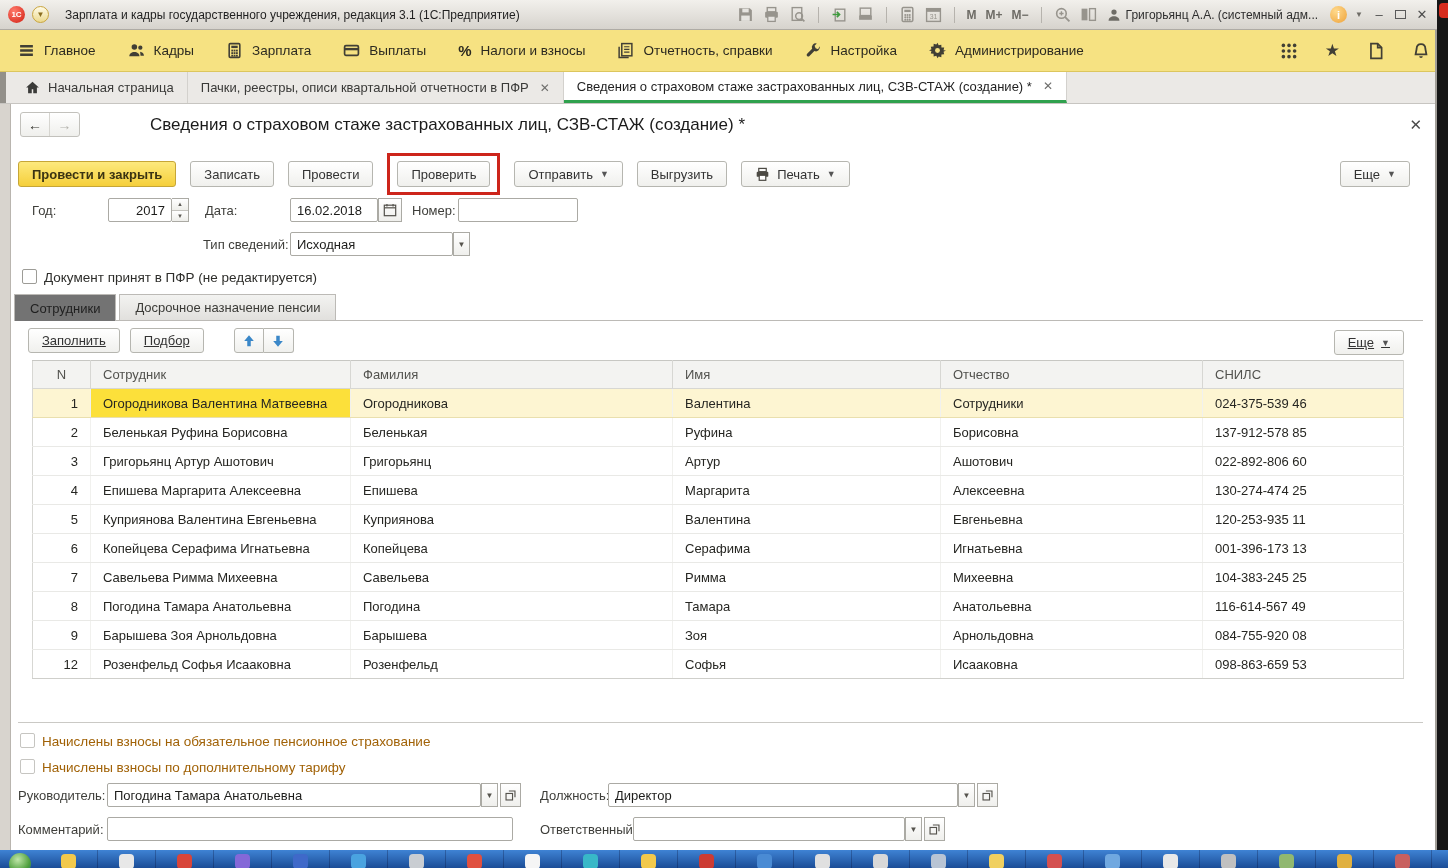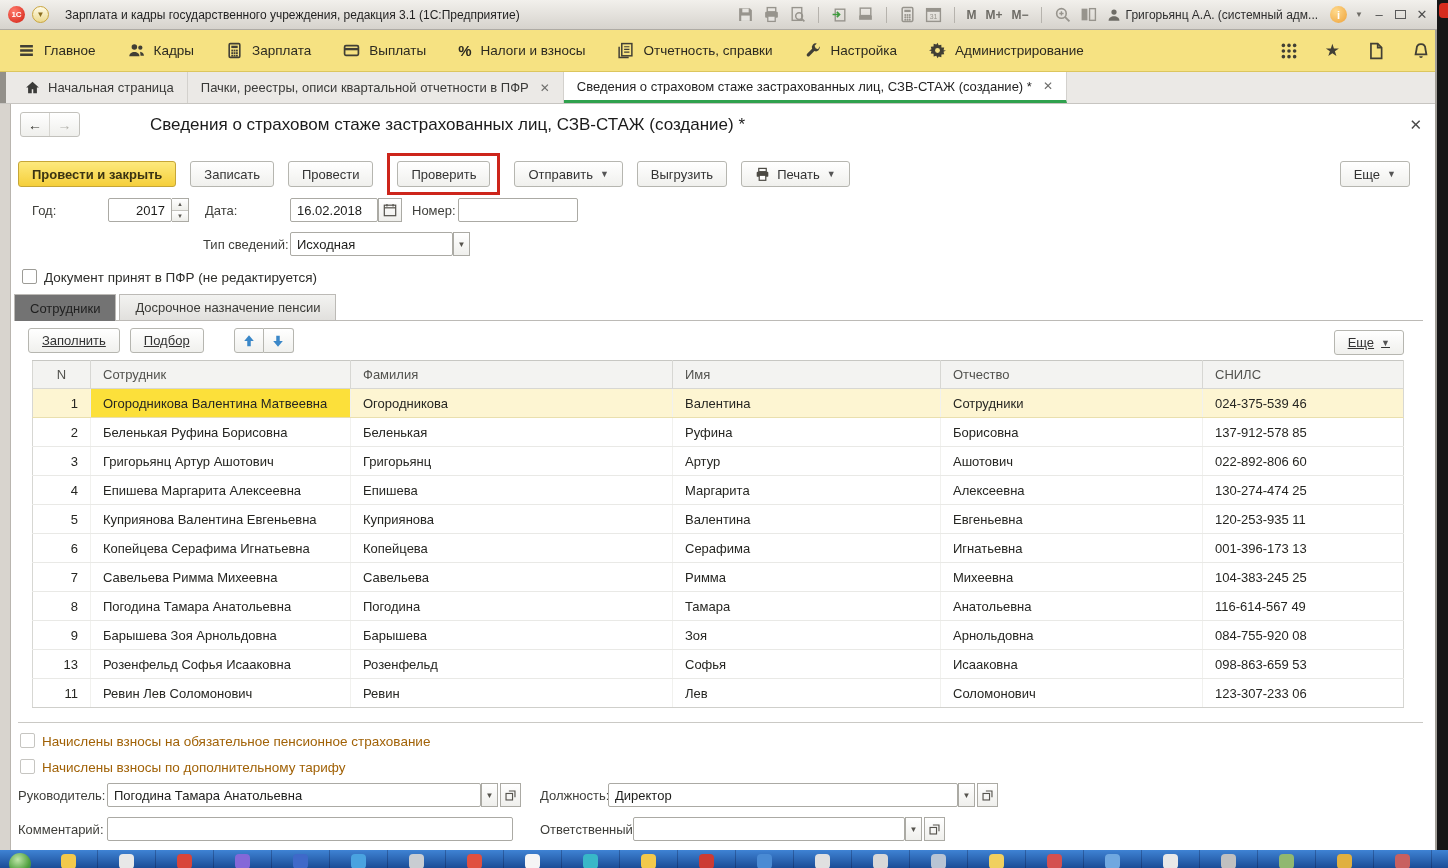--- a/index.html
+++ b/index.html
@@ -570,34 +570,26 @@
           </tr>
           <tr>
             <td class="num ">9</td>
             <td>Барышева Зоя Арнольдовна</td>
             <td>Барышева</td>
             <td>Зоя</td>
             <td>Арнольдовна</td>
             <td>084-755-920 08</td>
           </tr>
           <tr>
-            <td class="num ">13</td>
+            <td class="num ">12</td>
             <td>Розенфельд Софья Исааковна</td>
             <td>Розенфельд</td>
             <td>Софья</td>
             <td>Исааковна</td>
             <td>098-863-659 53</td>
-          </tr>
-          <tr>
-            <td class="num ">11</td>
-            <td>Ревин Лев Соломонович</td>
-            <td>Ревин</td>
-            <td>Лев</td>
-            <td>Соломонович</td>
-            <td>123-307-233 06</td>
           </tr>
         </tbody>
     </table>
 
     <div class="hsep"></div>
 
     <span class="cb dis" style="left:20px;top:629px;"></span>
     <div class="cblbl dis" style="left:42px;top:630px;">Начислены взносы на обязательное пенсионное страхование</div>
     <span class="cb dis" style="left:20px;top:655px;"></span>
     <div class="cblbl dis" style="left:42px;top:656px;">Начислены взносы по дополнительному тарифу</div>

